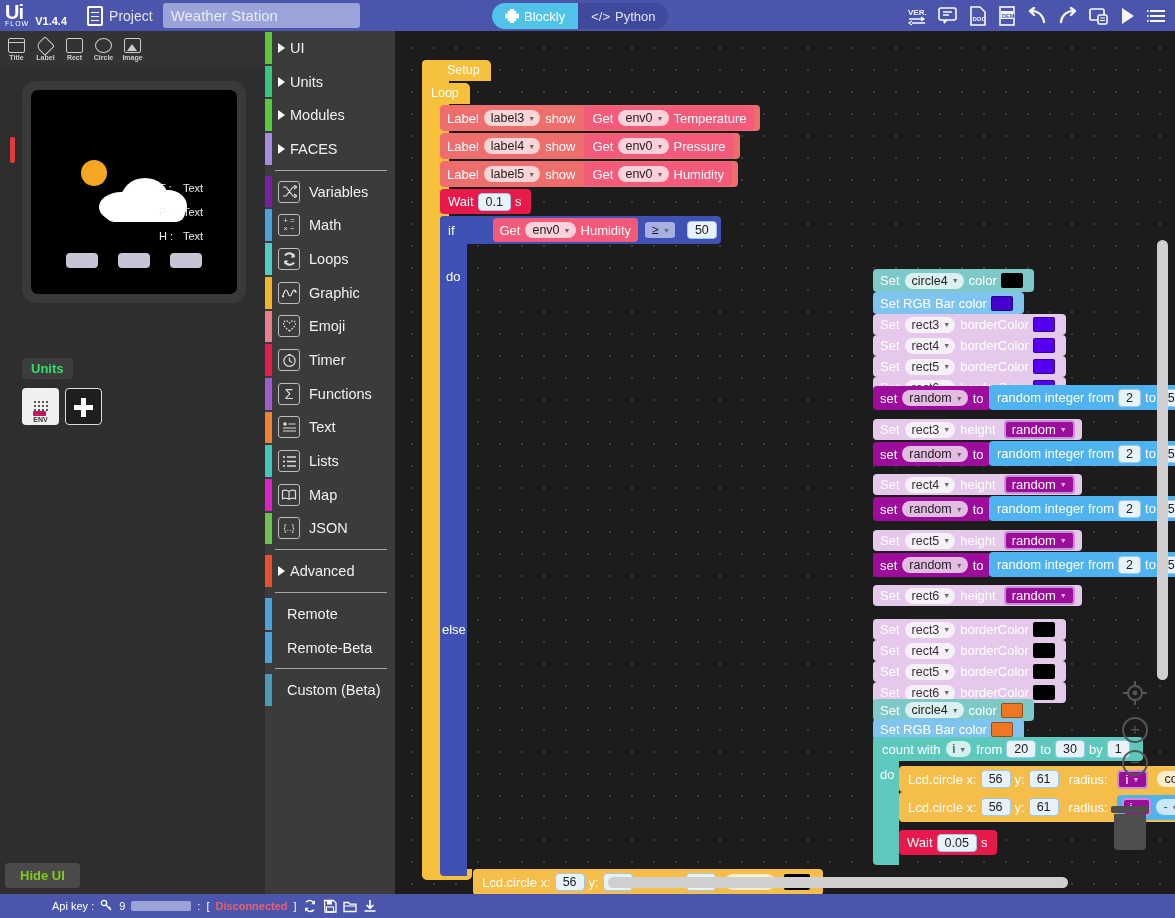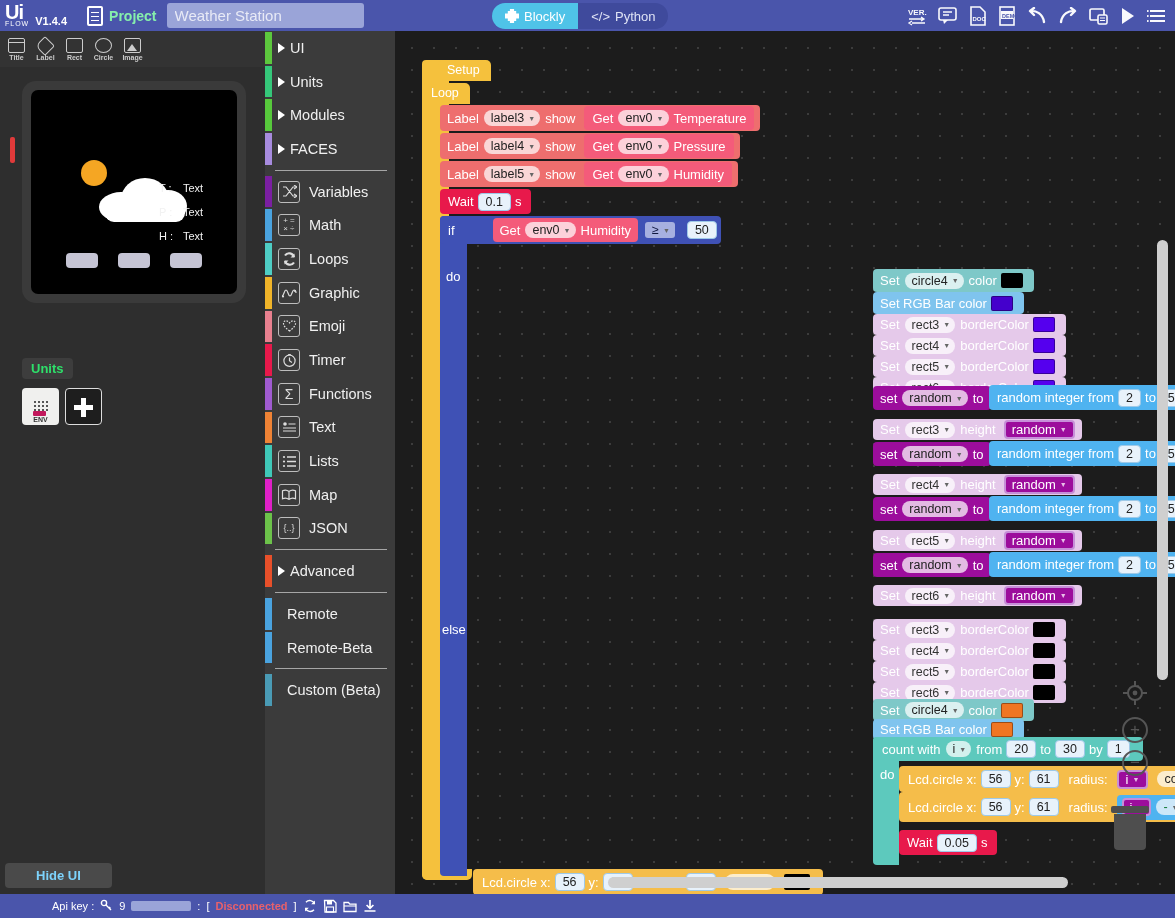--- a/index.html
+++ b/index.html
@@ -14,21 +14,21 @@
   
   .topbar{position:absolute;left:0;top:0;width:1175px;height:31px;background:#4a55ab;display:flex;align-items:center;}
   .logo{display:flex;align-items:flex-end;margin-left:5px;}
   .logo-ui{font-size:20px;font-weight:bold;color:#fff;line-height:16px;letter-spacing:-1px;}
   .logo-flow{font-size:7px;color:#fff;letter-spacing:1px;line-height:8px;}
   .logo-col{display:flex;flex-direction:column;}
   .ver{font-size:11px;font-weight:bold;color:#fff;margin-left:6px;margin-bottom:1px;}
   .proj-group{display:flex;align-items:center;margin-left:20px;}
   .doc-ico{width:16px;height:20px;border:2px solid #fff;border-radius:2px;position:relative;}
   .doc-ico:before{content:"";position:absolute;left:2px;top:4px;width:8px;height:1.5px;background:#fff;box-shadow:0 4px 0 #fff,0 8px 0 #fff;}
-  .proj-label{color:#86efac;font-size:14px;font-weight:bold;margin-left:6px;}
+  .proj-label{color:#e5e5e5;font-size:14px;font-weight:normal;margin-left:6px;}
   .proj-name{margin-left:10px;width:197px;height:25px;background:#9aa4d8;border:none;border-radius:3px;color:#e8eaf6;font-size:15px;padding:0 8px;font-family:"Liberation Sans",sans-serif;}
   .modeswitch{position:absolute;left:492px;top:3px;display:flex;height:26px;border-radius:13px;overflow:hidden;background:#3f4a9c;}
   .mode{display:flex;align-items:center;gap:5px;padding:0 13px;font-size:13px;color:#dfe3f5;cursor:pointer;}
   .mode.active{background:#4fc3e8;color:#fff;}
   .puzzle{width:14px;height:14px;background:#fff;
     clip-path:polygon(35% 0,65% 0,65% 14%,80% 14%,80% 33%,100% 33%,100% 67%,80% 67%,80% 86%,65% 86%,65% 100%,35% 100%,35% 86%,20% 86%,20% 67%,0 67%,0 33%,20% 33%,20% 14%,35% 14%);}
   .right-icons{position:absolute;right:8px;top:0;height:31px;display:flex;align-items:center;gap:11px;}
   .ri{color:#fff;opacity:.97;display:flex;align-items:center;justify-content:center;cursor:pointer;}
 
   
@@ -70,21 +70,21 @@
   .env-g{width:16px;height:13px;background:
      radial-gradient(circle,#555 1px,transparent 1.2px) 0 0/4px 4px;
      border-radius:2px;}
   .env-b{position:absolute;bottom:9px;left:11px;width:13px;height:5px;background:#c2185b;border-radius:1px;}
   .env-t{position:absolute;bottom:2px;font-size:7px;font-weight:bold;color:#333;}
   .plus-chip{width:37px;height:37px;background:#1e1e1e;border:1.5px solid #ddd;border-radius:4px;position:relative;cursor:pointer;}
   .plus-chip:before,.plus-chip:after{content:"";position:absolute;background:#fff;}
   .plus-chip:before{left:8px;top:16px;width:19px;height:5px;}
   .plus-chip:after{left:15px;top:9px;width:5px;height:19px;}
 
-  .hideui{position:absolute;left:5px;bottom:6px;background:#4a4a4a;color:#7dd3fc;font-size:13px;font-weight:bold;padding:5px 31px;border-radius:4px;cursor:pointer;}
+  .hideui{position:absolute;left:5px;bottom:6px;background:#4a4a4a;color:#84cc16;font-size:13px;font-weight:bold;padding:5px 15px;border-radius:4px;cursor:pointer;}
 
   
   .palette{position:absolute;left:265px;top:31px;width:130px;height:863px;background:#3b3b3b;overflow:hidden;}
   .cat{position:relative;height:33.7px;display:flex;align-items:center;cursor:pointer;}
   .cat .stripe{position:absolute;left:0;top:1px;bottom:1px;width:7px;}
   .cat .arrow{margin-left:13px;width:0;height:0;border-left:7px solid #fff;border-top:5px solid transparent;border-bottom:5px solid transparent;}
   .cat .ci{margin-left:13px;width:22px;height:22px;border:1.4px solid #bdbdbd;border-radius:3px;display:flex;align-items:center;justify-content:center;color:#ddd;font-size:10px;flex:none;}
   .cat .ctext{margin-left:9px;color:#f0f0f0;font-size:14.5px;}
   .cat.arrowed .ctext{margin-left:5px;}
   .sep{height:1px;background:#fff;opacity:.55;margin:4px 8px 4px 10px;}

